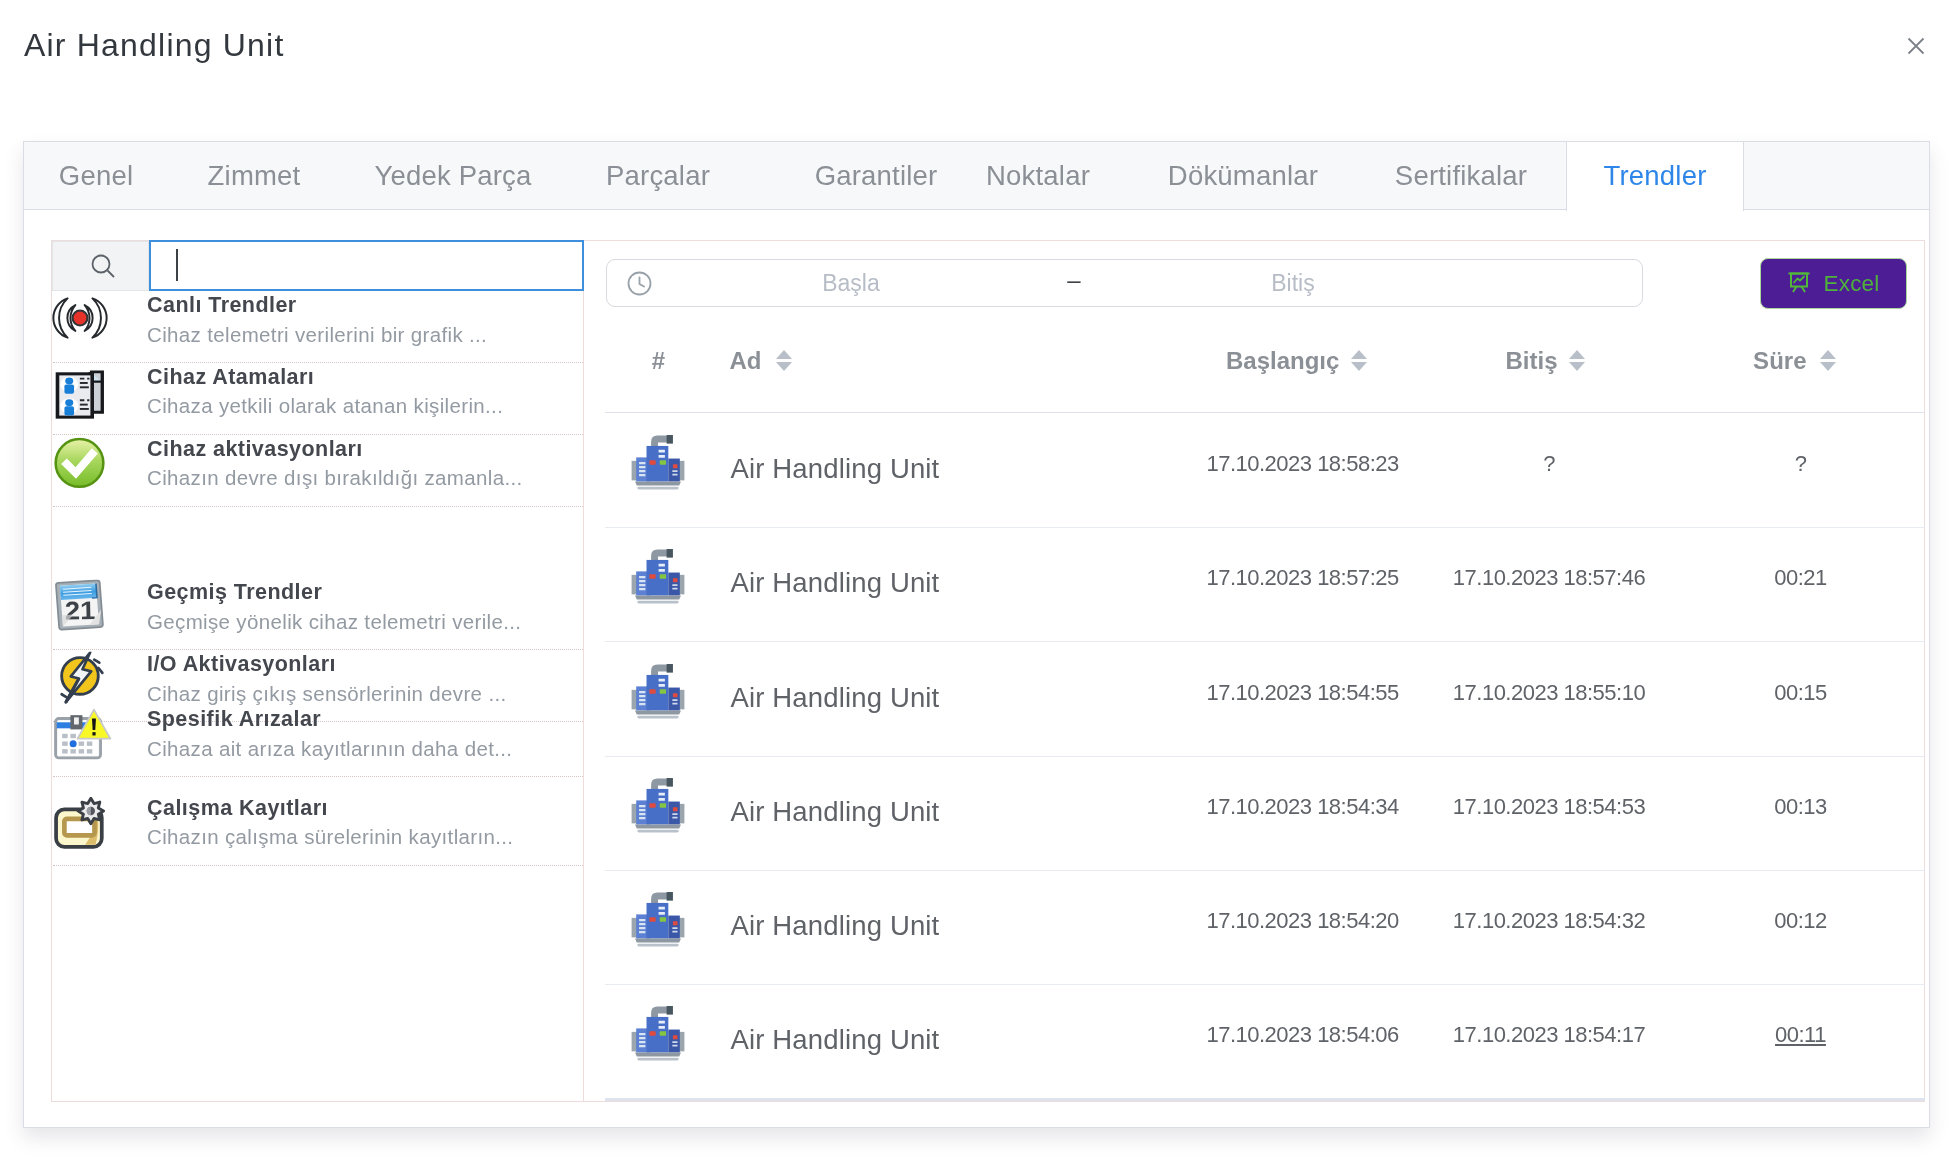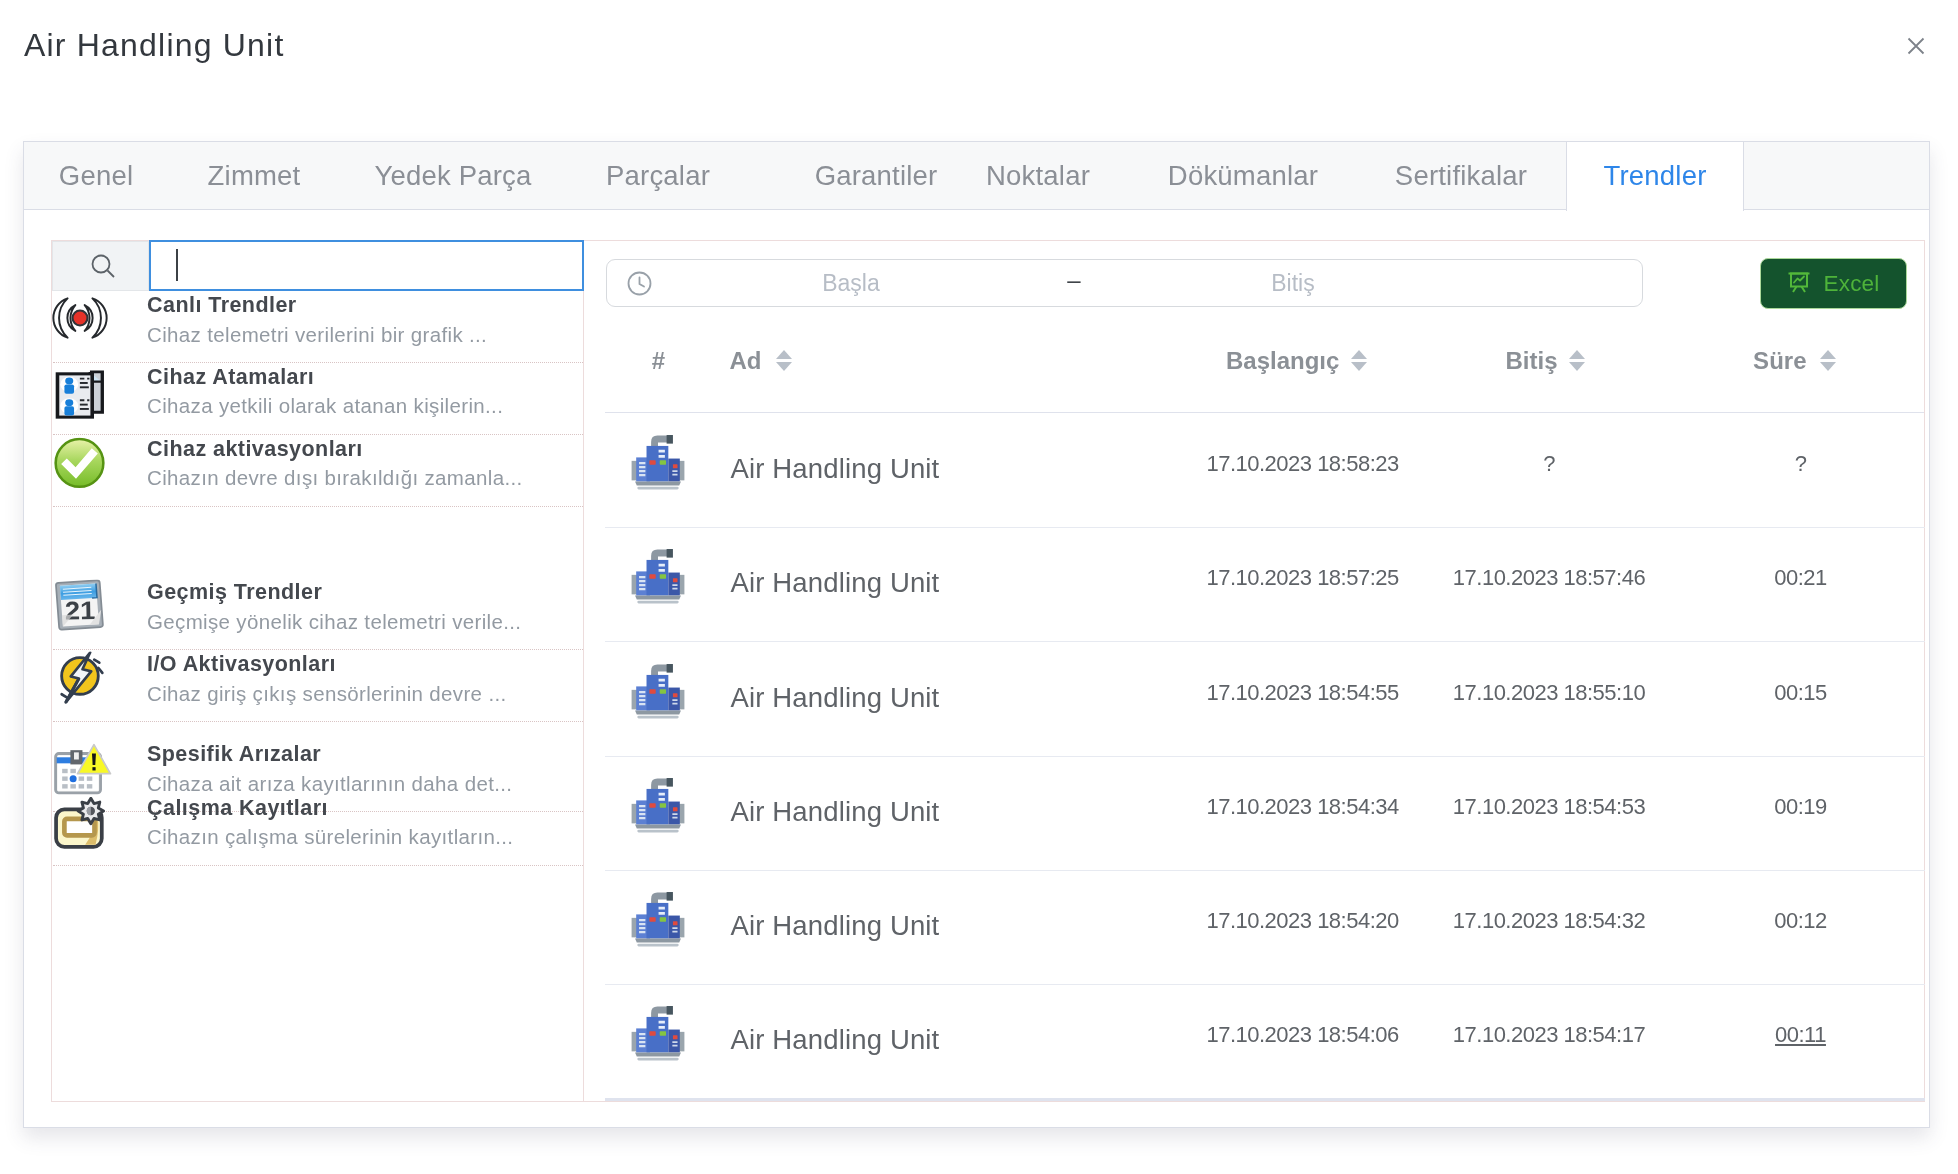--- a/index.html
+++ b/index.html
@@ -32,21 +32,21 @@
   letter-spacing:0.45px; color:#44484e; white-space:nowrap; }
 .item .t2 { position:absolute; left:94px; top:31.5px; font-size:20.5px; color:#939aa2;
   letter-spacing:0.35px; white-space:nowrap; }
 .datebox { position:absolute; left:554px; top:18px; width:1037px; height:48px;
   border:1px solid #d7dade; border-radius:9px; background:#fff; }
 .ph { position:absolute; top:0; height:46px; line-height:46px; font-size:23px; color:#b7bdc6;
   transform:translateX(-50%); }
 .dash { position:absolute; top:-3px; height:46px; line-height:46px; font-size:24px; color:#3f4449;
   transform:translateX(-50%); }
 .excel { position:absolute; left:1708px; top:17px; width:147px; height:51px;
-  background:#14532d; border:1px solid #abd89a; border-radius:8px; }
+  background:#4c1d95; border:1px solid #abd89a; border-radius:8px; }
 .excel span { position:absolute; left:62.5px; top:0; height:49px; line-height:49px;
   font-size:22.5px; color:#4eb33a; letter-spacing:0.2px; }
 .th { position:absolute; top:100px; height:40px; line-height:40px; font-size:24px;
   font-weight:bold; color:#8b9096; letter-spacing:0; transform:translateX(-50%); white-space:nowrap; }
 .hic { position:absolute; top:109px; transform:translateX(-50%); }
 .hsep { position:absolute; left:553px; top:171px; width:1319px; height:0; border-top:1px solid #dfe2ec; }
 .rsep { position:absolute; left:553px; width:1320px; height:0; border-top:1px solid #e7eaf1; }
 .row-name { position:absolute; left:678.5px; font-size:27.5px; color:#5f6368; letter-spacing:0.15px;
   transform:translateY(-50%); white-space:nowrap; }
 .row-cell { position:absolute; font-size:22px; color:#5f6368; letter-spacing:-0.5px;
@@ -163,21 +163,21 @@
     <div class="item" style="top:409.0px;">
         <span class="ic" style="left:2px;top:32.2px;"><svg width="54" height="57" viewBox="0 0 52 56">
 <circle cx="24" cy="24" r="18" fill="#f2c51d" stroke="#333e4e" stroke-width="2.8"></circle>
 <path d="M34,1 L15,24.5 L23,26.5 L10,50 L35,19.5 L26.5,17.5 Z" fill="#f2f5f8" stroke="#333e4e" stroke-width="2.6" stroke-linejoin="round"></path>
 <path d="M23,26.5 L10,50" stroke="#333e4e" stroke-width="3"></path>
 <path d="M38,8 L43,11 M42,16 L46,21 M6,42 L11,45" stroke="#333e4e" stroke-width="2.6" stroke-linecap="round"></path>
 </svg></span>
         <span class="t1">I/O Aktivasyonları</span>
         <span class="t2">Cihaz giriş çıkış sensörlerinin devre ...</span>
       </div>
-    <div class="item" style="top:499px;">
+    <div class="item" style="top:464px;">
         <span class="ic" style="left:0px;top:32.5px;"><svg width="60" height="57" viewBox="0 0 54 52">
 <rect x="2" y="10" width="41" height="36" rx="3" fill="#f2f2f2" stroke="#9aa1a8" stroke-width="2.6"></rect>
 <rect x="4" y="12" width="37" height="32" fill="#fff"></rect>
 <rect x="3" y="13.5" width="39" height="5.5" fill="#2e7de0"></rect>
 <rect x="15.5" y="7" width="11" height="13" fill="#62676d"></rect>
 <rect x="18.8" y="9" width="4.4" height="6.5" fill="#f0f0f0"></rect>
 <g fill="#b9bfc6">
 <rect x="8" y="24" width="5" height="4"></rect>
               <rect x="15.5" y="24" width="5" height="4"></rect>
 <rect x="8" y="31" width="5" height="4"></rect>
@@ -348,21 +348,21 @@
 <rect x="40" y="29" width="4" height="3.4" rx="0.5" fill="#e04b3f"></rect>
 <g stroke="#cfd9ea" stroke-width="1.6">
             <path d="M39.5,35 L44,35 M39.5,38 L44,38"></path>
           </g>
 <path d="M7,44 L47,44 L45.5,47.5 L8.5,47.5 Z" fill="#8d98a2"></path>
 <rect x="9" y="48.5" width="36" height="2.4" rx="1.2" fill="#b9c2ca"></rect>
 </svg></div>
     <div class="row-name" style="top:571px;">Air Handling Unit</div>
     <div class="row-cell" style="left:1250.6px;top:566px;">17.10.2023 18:54:34</div>
     <div class="row-cell" style="left:1497px;top:566px;">17.10.2023 18:54:53</div>
-    <div class="row-cell" style="left:1748.5px;top:566px;">00:19</div>
+    <div class="row-cell" style="left:1748.5px;top:566px;">00:13</div>
     <div class="row-ic" style="left:605.5px;top:680px;"><svg width="62" height="62" viewBox="0 0 54 54">
 <path d="M21,15 L21,9.5 Q21,4 26.5,4 L35,4 L35,10 L27,10 L27,15 Z" fill="#8d98a2"></path>
 <rect x="34.5" y="3.5" width="5.5" height="7.5" fill="#47565f"></rect>
 <rect x="4" y="26" width="5" height="17" fill="#9aa5ad"></rect>
 <rect x="45" y="26" width="5" height="17" fill="#9aa5ad"></rect>
 <rect x="8" y="23" width="12" height="21" fill="#5c80d3"></rect>
 <rect x="17" y="13" width="19" height="31" fill="#486fc7"></rect>
 <rect x="36" y="24" width="10" height="20" fill="#3b57a8"></rect>
 <g stroke="#d9e4f3" stroke-width="2">
             <path d="M10.5,28 L16,28 M10.5,31.5 L16,31.5 M10.5,35 L16,35 M10.5,38.5 L16,38.5"></path>

